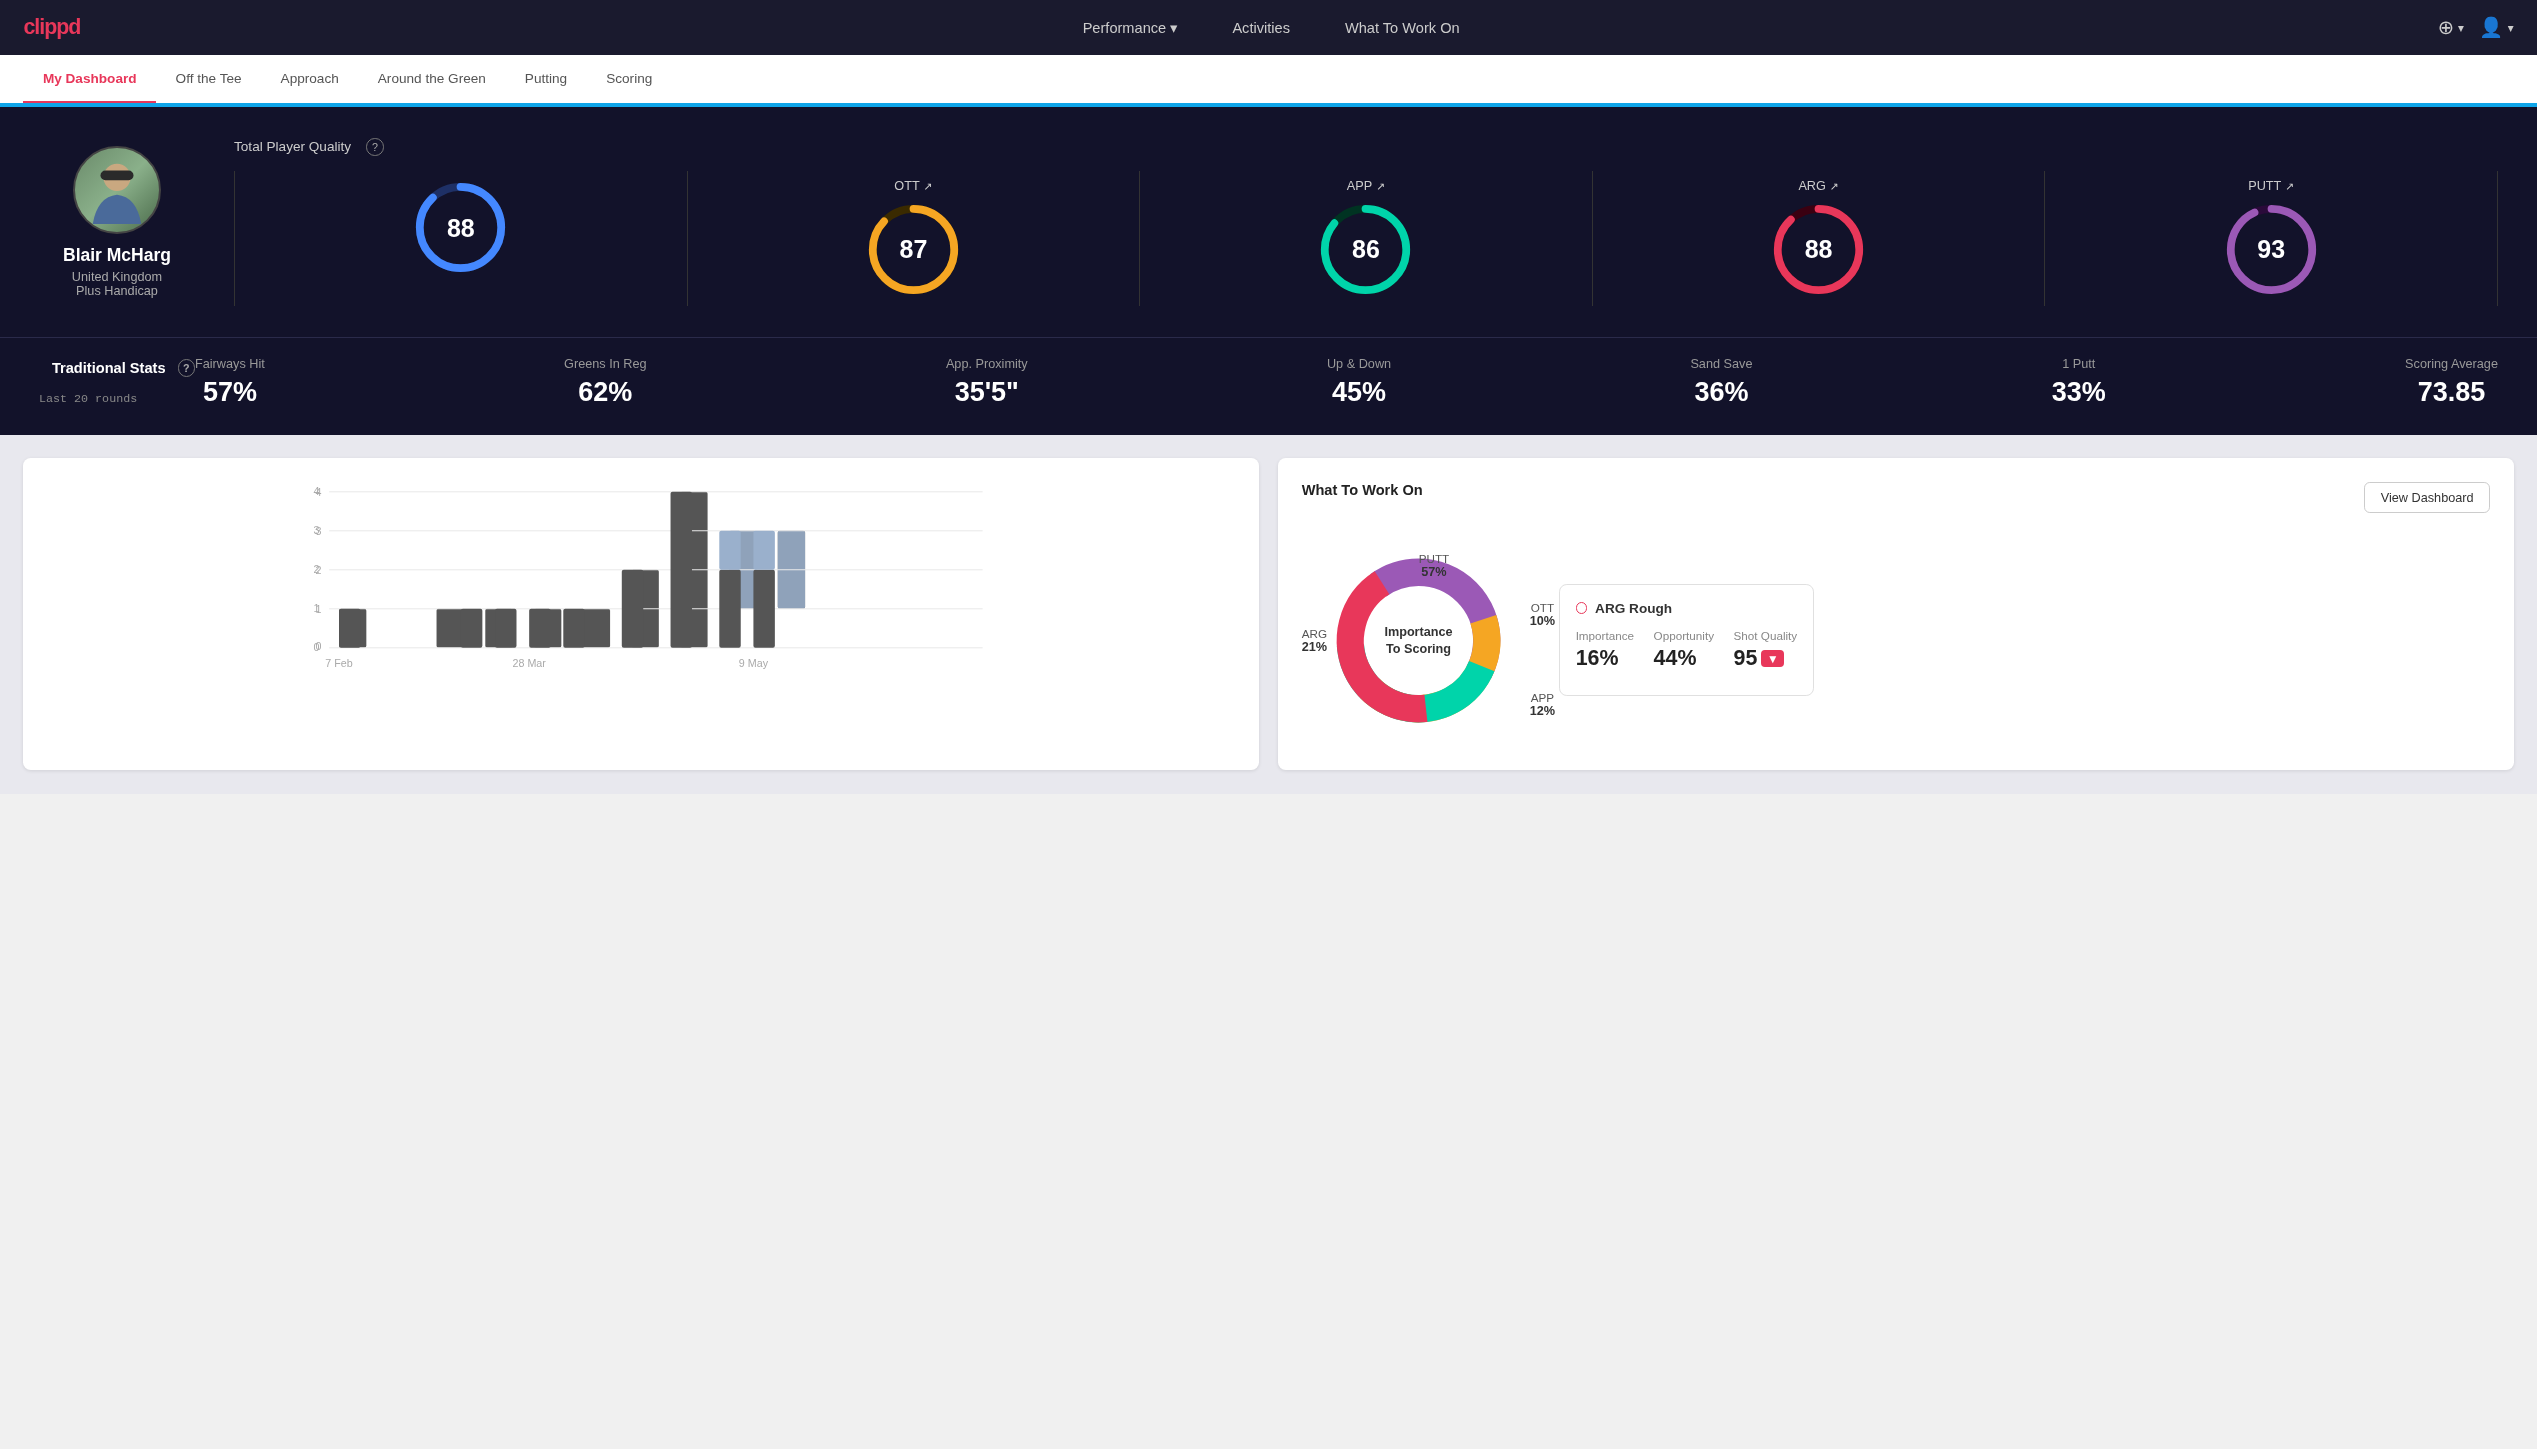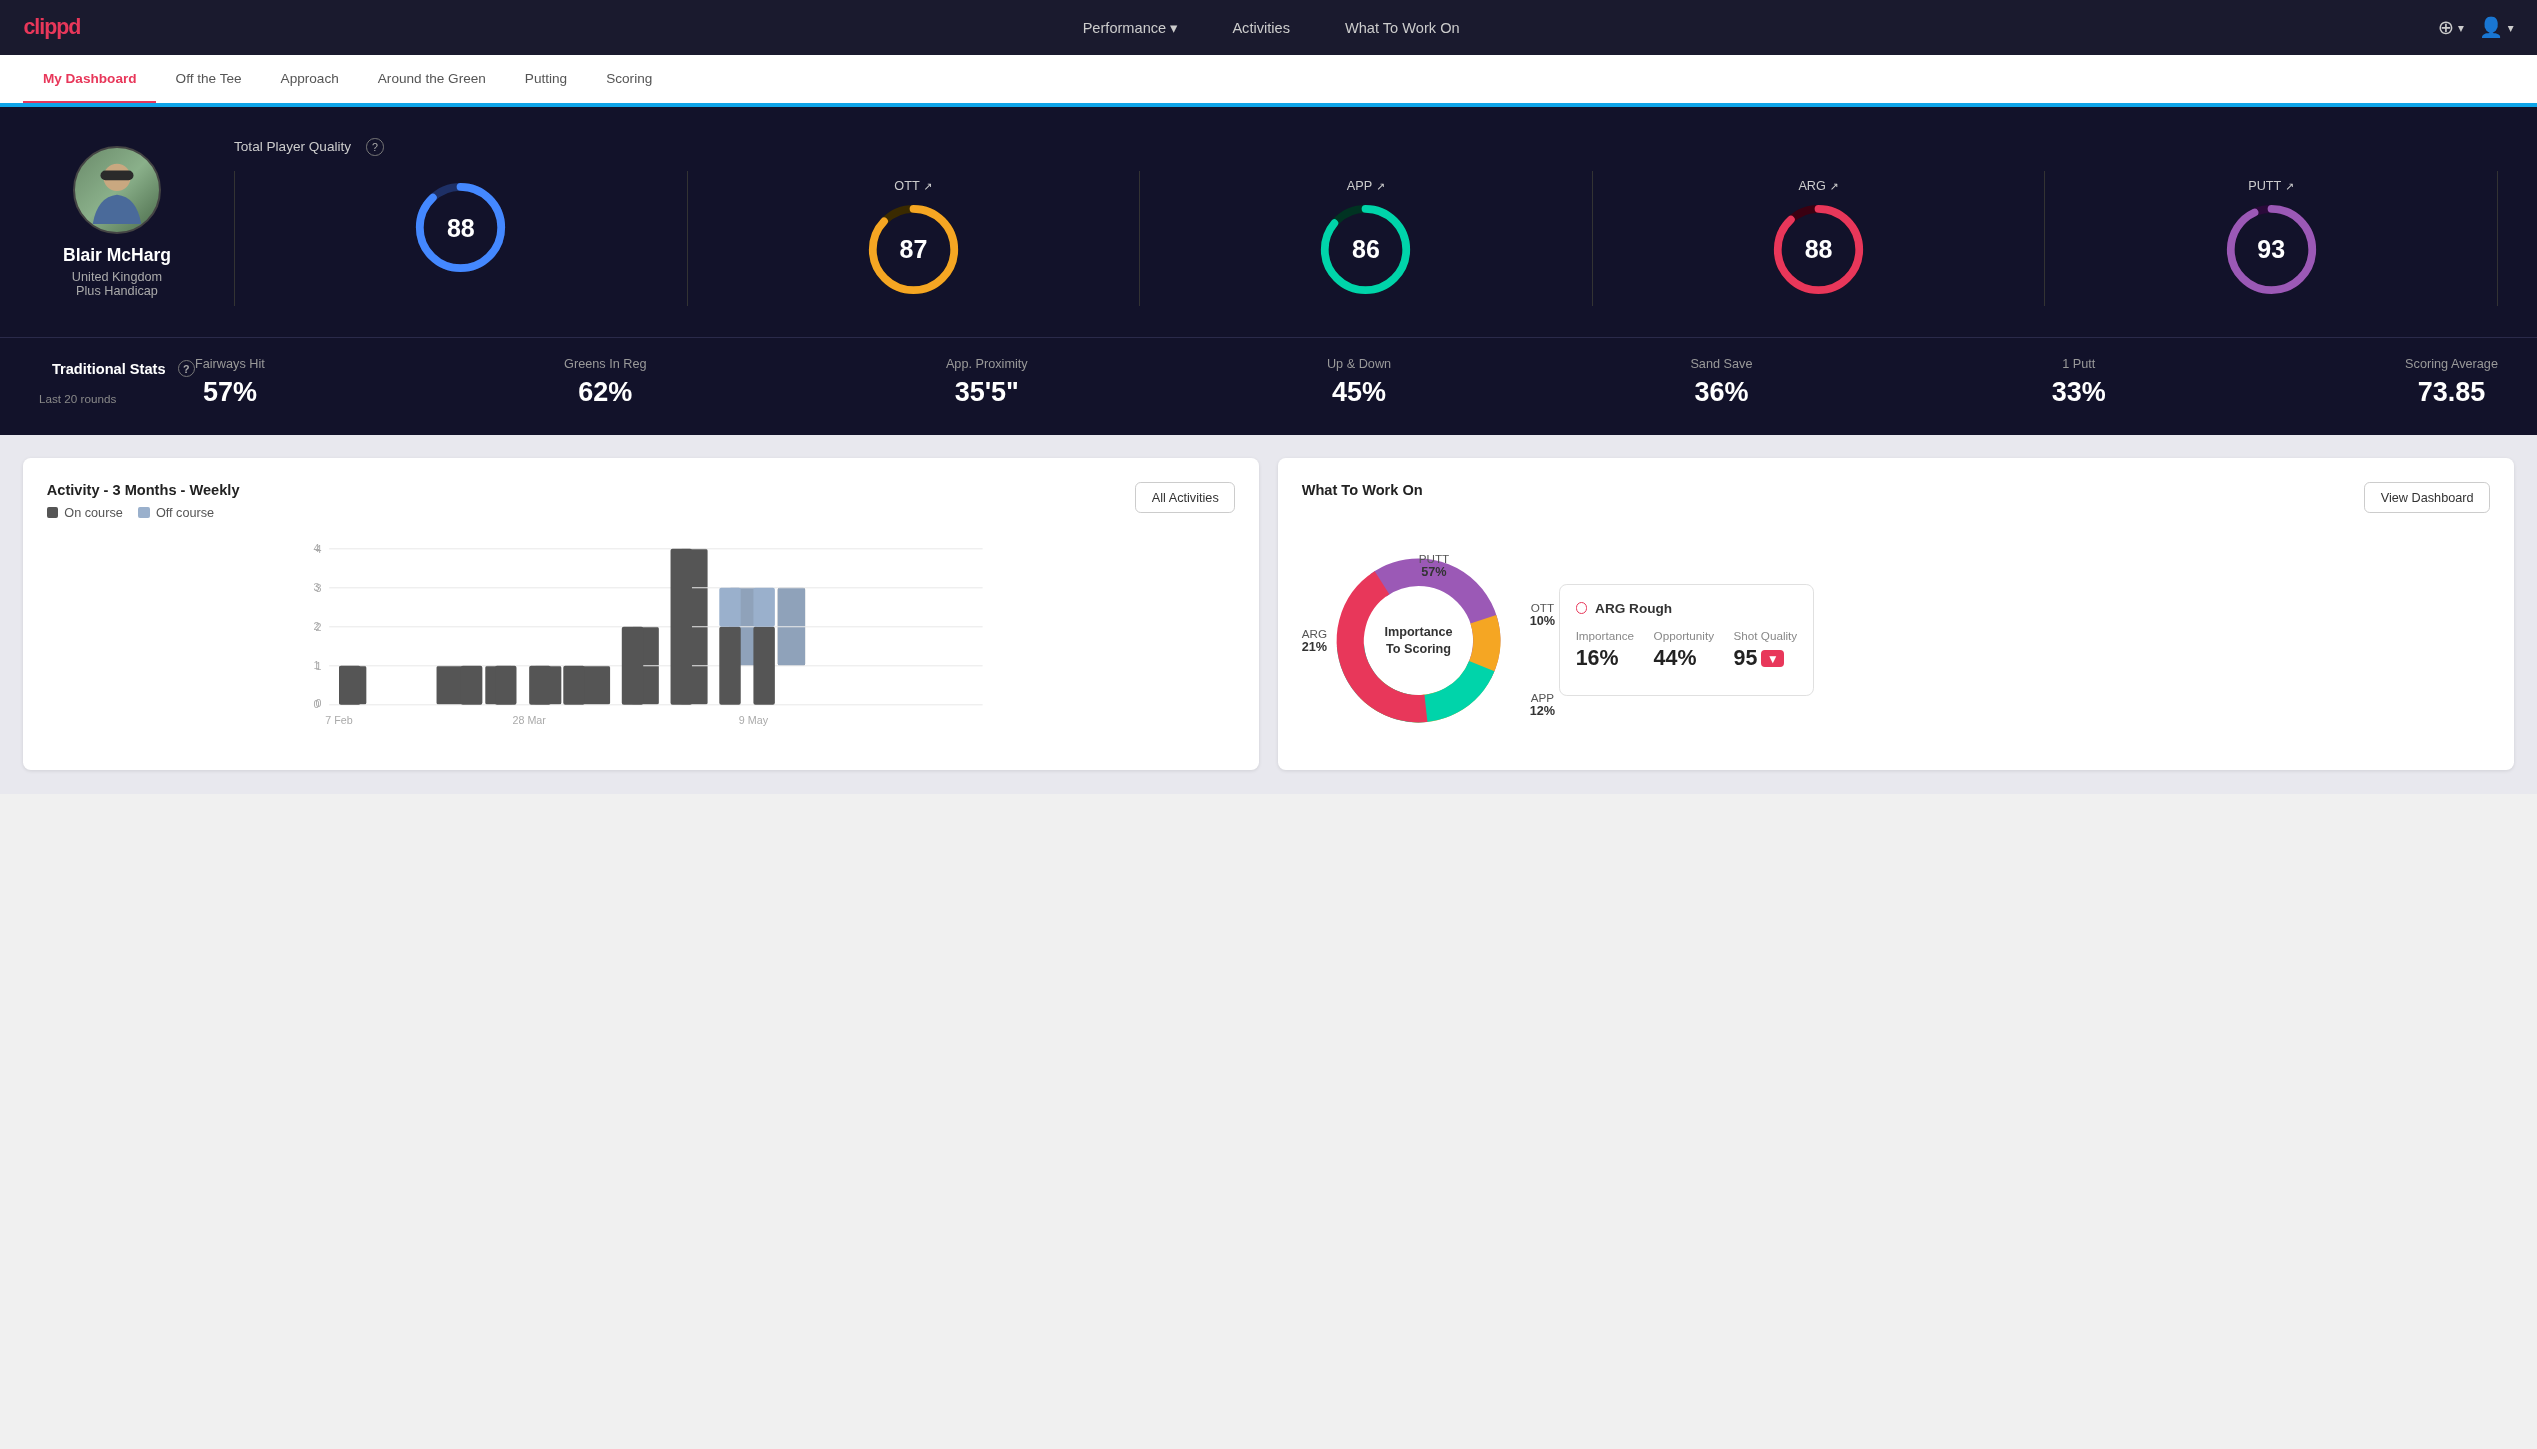--- a/index.html
+++ b/index.html
@@ -203,20 +203,21 @@
       font-weight: 600;
       display: flex;
       align-items: center;
       gap: 12px;
       justify-content: flex-end;
     }
     .trad-sub {
       color: #888;
       font-size: 11.7px;
       margin-top: 15px;
+      font-family: Liberation Mono, monospace;
     }
     .trad-items {
       flex: 1;
       display: flex;
       justify-content: space-between;
     }
     .trad-item {
       display: flex;
       flex-direction: column;
       align-items: center;
@@ -513,36 +514,20 @@
     <div class="trad-item">
       <div class="trad-stat-label">Scoring Average</div>
       <div class="trad-stat-value">73.85</div>
     </div>
   </div>
 </div>
 
 <div class="lower-panels">
 
   <div class="panel panel-left">
-    <div class="panel-header">
-      <div style="display:flex; flex-direction:column; gap:7.8px;">
-        <div class="panel-title">Activity - 3 Months - Weekly</div>
-        <div class="legend">
-          <div class="legend-item">
-            <div class="legend-dot" style="background:#555;"></div>
-            <span>On course</span>
-          </div>
-          <div class="legend-item">
-            <div class="legend-dot" style="background:#9ab0cc;"></div>
-            <span>Off course</span>
-          </div>
-        </div>
-      </div>
-      <button class="btn-outline">All Activities</button>
-    </div>
     <div class="chart-area">
       <svg class="chart-svg" viewBox="0 0 720 200" xmlns="http://www.w3.org/2000/svg">
 
         <line x1="40" y1="10" x2="710" y2="10" stroke="#eee" stroke-width="1"></line>
         <line x1="40" y1="50" x2="710" y2="50" stroke="#eee" stroke-width="1"></line>
         <line x1="40" y1="90" x2="710" y2="90" stroke="#eee" stroke-width="1"></line>
         <line x1="40" y1="130" x2="710" y2="130" stroke="#eee" stroke-width="1"></line>
         <line x1="40" y1="170" x2="710" y2="170" stroke="#eee" stroke-width="1"></line>
 
         <text x="30" y="13" text-anchor="end" font-size="11" fill="#aaa">4</text>

